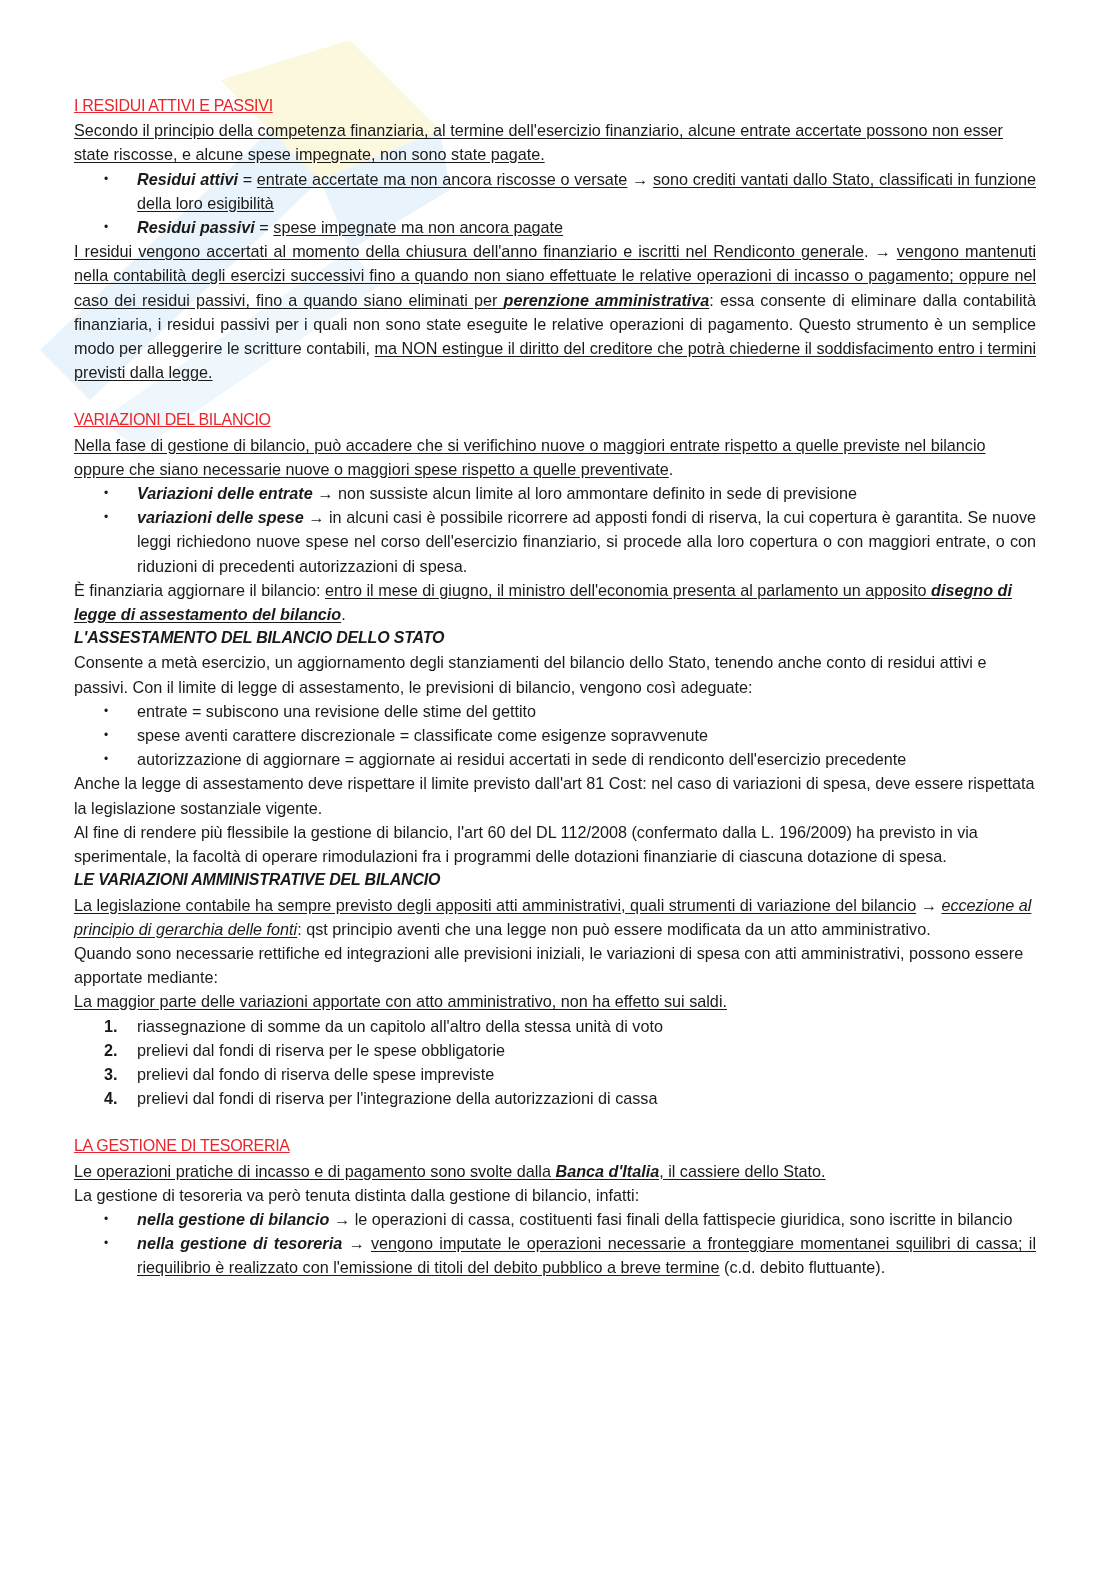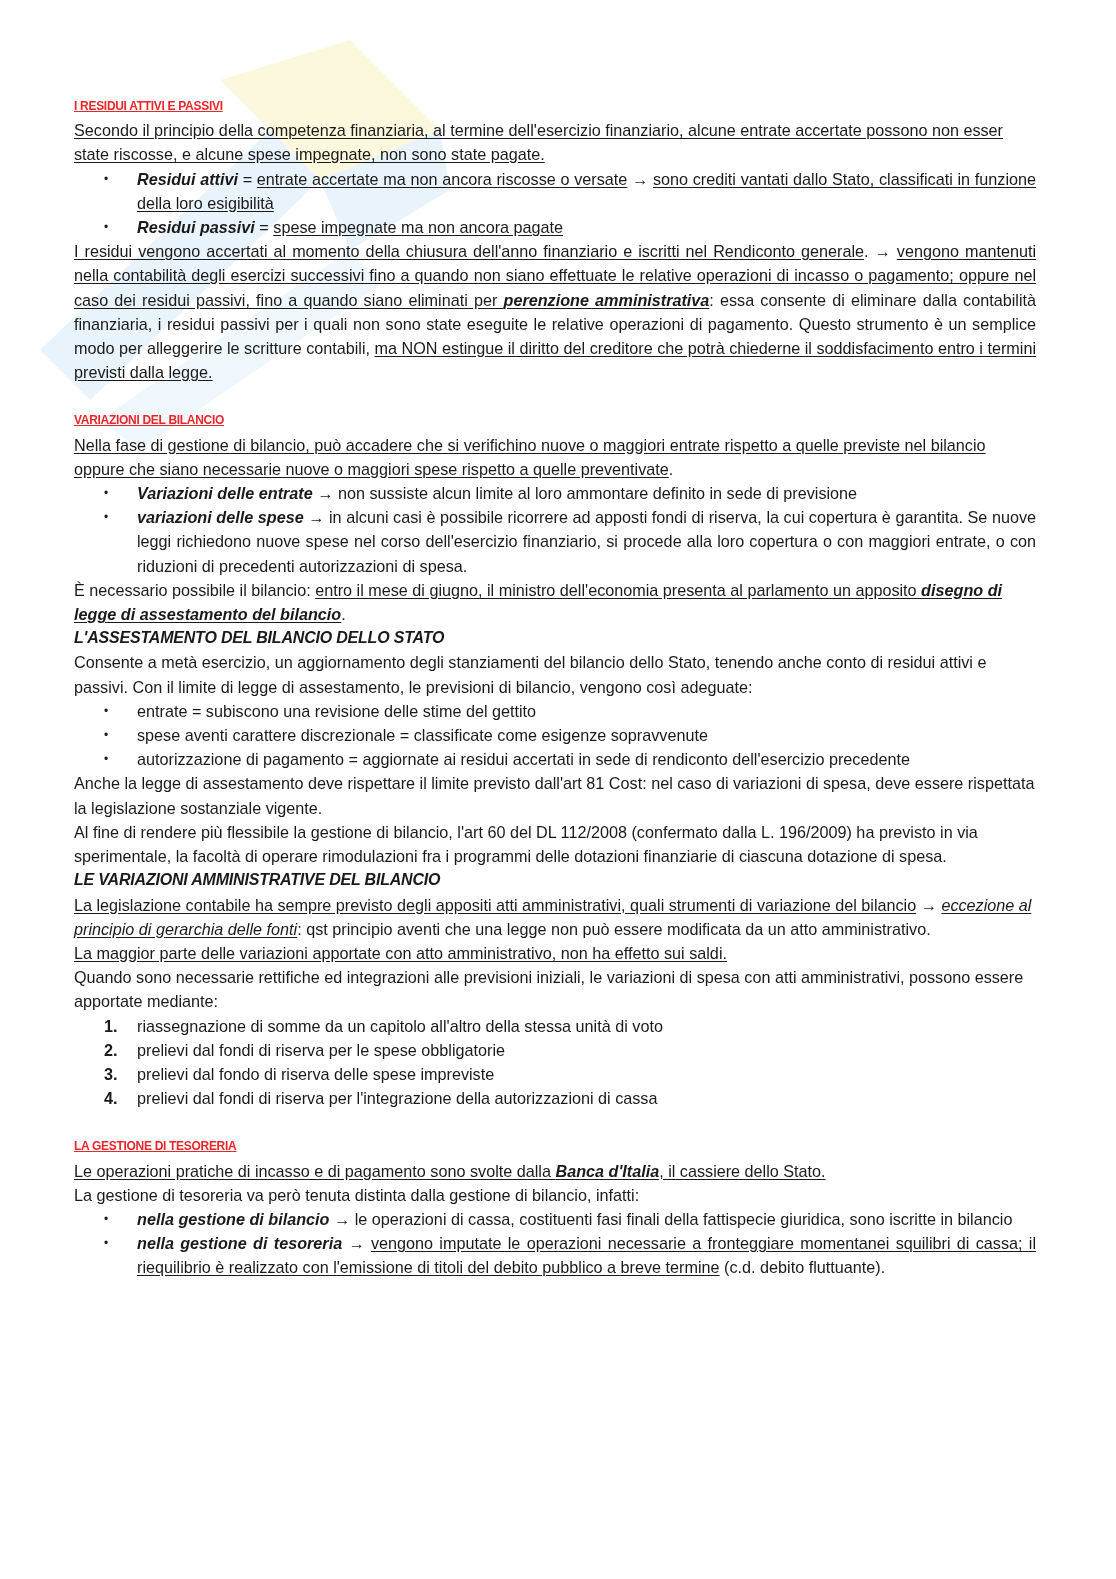--- a/index.html
+++ b/index.html
@@ -13,21 +13,21 @@
       pointer-events: none; z-index: 0;
     }
     .page {
       position: absolute; left: 74px; top: 94px; width: 962px;
       font-size: 16.2px; line-height: 24.2px; z-index: 1;
     }
     .section { margin: 0; }
     .section + .section.spaced { margin-top: 24px; }
     .heading-red {
       color: #e8262b; text-decoration: underline; text-decoration-color: #e8262b;
-      font-size: 12px; letter-spacing: -0.3px; margin: 0; font-weight: bold;
+      font-size: 16px; letter-spacing: -0.3px; margin: 0; font-weight: normal;
     }
     .heading-italic {
       font-weight: bold; font-style: italic; font-size: 16px; margin: 0;
       letter-spacing: -0.2px;
     }
     p { margin: 0; }
     .justify { text-align: justify; }
     ul.bullets, ol.numbers { margin: 0; padding: 0; list-style: none; }
     ul.bullets li, ol.numbers li {
       position: relative; padding-left: 63px; margin: 0;
@@ -65,38 +65,38 @@
       </ul>
       <p class="justify"><span class="u">I residui vengono accertati al momento della chiusura dell'anno finanziario e iscritti nel Rendiconto generale</span><span>. → </span><span class="u">vengono mantenuti nella contabilità degli esercizi successivi fino a quando non siano effettuate le relative operazioni di incasso o pagamento; oppure nel caso dei residui passivi, fino a quando siano eliminati per </span><span class="u b i">perenzione amministrativa</span><span>: essa consente di eliminare dalla contabilità finanziaria, i residui passivi per i quali non sono state eseguite le relative operazioni di pagamento. Questo strumento è un semplice modo per alleggerire le scritture contabili, </span><span class="u">ma NON estingue il diritto del creditore che potrà chiederne il soddisfacimento entro i termini previsti dalla legge.</span></p>
     </section>
     <section class="section spaced">
       <h2 class="heading-red">VARIAZIONI DEL BILANCIO</h2>
       <p><span class="u">Nella fase di gestione di bilancio, può accadere che si verifichino nuove o maggiori entrate rispetto a quelle previste nel bilancio oppure che siano necessarie nuove o maggiori spese rispetto a quelle preventivate</span><span>.</span></p>
       <ul class="bullets">
         <li class="justify"><span class="marker">•</span><span class="b i">Variazioni delle entrate</span><span> → non sussiste alcun limite al loro ammontare definito in sede di previsione</span></li>
         <li class="justify li-gap"><span class="marker">•</span><span class="b i">variazioni delle spese</span><span> → in alcuni casi è possibile ricorrere ad apposti fondi di riserva, la cui copertura è garantita. Se nuove leggi richiedono nuove spese nel corso dell'esercizio finanziario, si procede alla loro copertura o con maggiori entrate, o con riduzioni di precedenti autorizzazioni di spesa.</span></li>
       </ul>
-      <p><span>È necessario possibile il bilancio: </span><span class="u">entro il mese di giugno, il ministro dell'economia presenta al parlamento un apposito </span><span class="u b">disegno di legge di assestamento del bilancio</span><span>.</span></p>
+      <p><span>È finanziaria aggiornare il bilancio: </span><span class="u">entro il mese di giugno, il ministro dell'economia presenta al parlamento un apposito </span><span class="u b">disegno di legge di assestamento del bilancio</span><span>.</span></p>
     </section>
     <section class="section">
       <h2 class="heading-italic">L'ASSESTAMENTO DEL BILANCIO DELLO STATO</h2>
       <p><span>Consente a metà esercizio, un aggiornamento degli stanziamenti del bilancio dello Stato, tenendo anche conto di residui attivi e passivi. Con il limite di legge di assestamento, le previsioni di bilancio, vengono così adeguate:</span></p>
       <ul class="bullets">
         <li class="justify"><span class="marker">•</span><span>entrate = subiscono una revisione delle stime del gettito</span></li>
         <li class="justify li-gap"><span class="marker">•</span><span>spese aventi carattere discrezionale = classificate come esigenze sopravvenute</span></li>
-        <li class="justify li-gap"><span class="marker">•</span><span>autorizzazione di pagamento = aggiornate ai residui accertati in sede di rendiconto dell'esercizio precedente</span></li>
+        <li class="justify li-gap"><span class="marker">•</span><span>autorizzazione di aggiornare = aggiornate ai residui accertati in sede di rendiconto dell'esercizio precedente</span></li>
       </ul>
       <p><span>Anche la legge di assestamento deve rispettare il limite previsto dall'art 81 Cost: nel caso di variazioni di spesa, deve essere rispettata la legislazione sostanziale vigente.</span></p>
       <p><span>Al fine di rendere più flessibile la gestione di bilancio, l'art 60 del DL 112/2008 (confermato dalla L. 196/2009) ha previsto in via sperimentale, la facoltà di operare rimodulazioni fra i programmi delle dotazioni finanziarie di ciascuna dotazione di spesa.</span></p>
     </section>
     <section class="section">
       <h2 class="heading-italic">LE VARIAZIONI AMMINISTRATIVE DEL BILANCIO</h2>
       <p><span class="u">La legislazione contabile ha sempre previsto degli appositi atti amministrativi, quali strumenti di variazione del bilancio</span><span> → </span><span class="u i">eccezione al principio di gerarchia delle fonti</span><span>: qst principio aventi che una legge non può essere modificata da un atto amministrativo.</span></p>
+      <p><span>Quando sono necessarie rettifiche ed integrazioni alle previsioni iniziali, le variazioni di spesa con atti amministrativi, possono essere apportate mediante:</span></p>
       <p><span class="u">La maggior parte delle variazioni apportate con atto amministrativo, non ha effetto sui saldi.</span></p>
-      <p><span>Quando sono necessarie rettifiche ed integrazioni alle previsioni iniziali, le variazioni di spesa con atti amministrativi, possono essere apportate mediante:</span></p>
       <ol class="numbers">
         <li class="justify"><span class="marker">1.</span><span>riassegnazione di somme da un capitolo all'altro della stessa unità di voto</span></li>
         <li class="justify"><span class="marker">2.</span><span>prelievi dal fondi di riserva per le spese obbligatorie</span></li>
         <li class="justify"><span class="marker">3.</span><span>prelievi dal fondo di riserva delle spese impreviste</span></li>
         <li class="justify"><span class="marker">4.</span><span>prelievi dal fondi di riserva per l'integrazione della autorizzazioni di cassa</span></li>
       </ol>
     </section>
     <section class="section spaced">
       <h2 class="heading-red">LA GESTIONE DI TESORERIA</h2>
       <p><span class="u">Le operazioni pratiche di incasso e di pagamento sono svolte dalla </span><span class="u b">Banca d'Italia</span><span class="u">, il cassiere dello Stato.</span></p>

